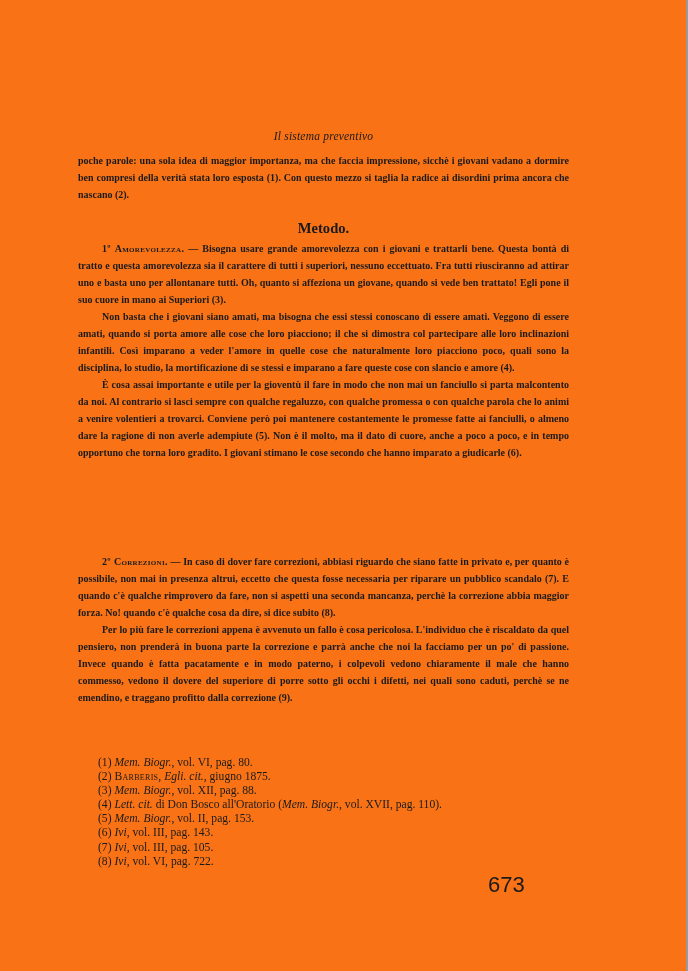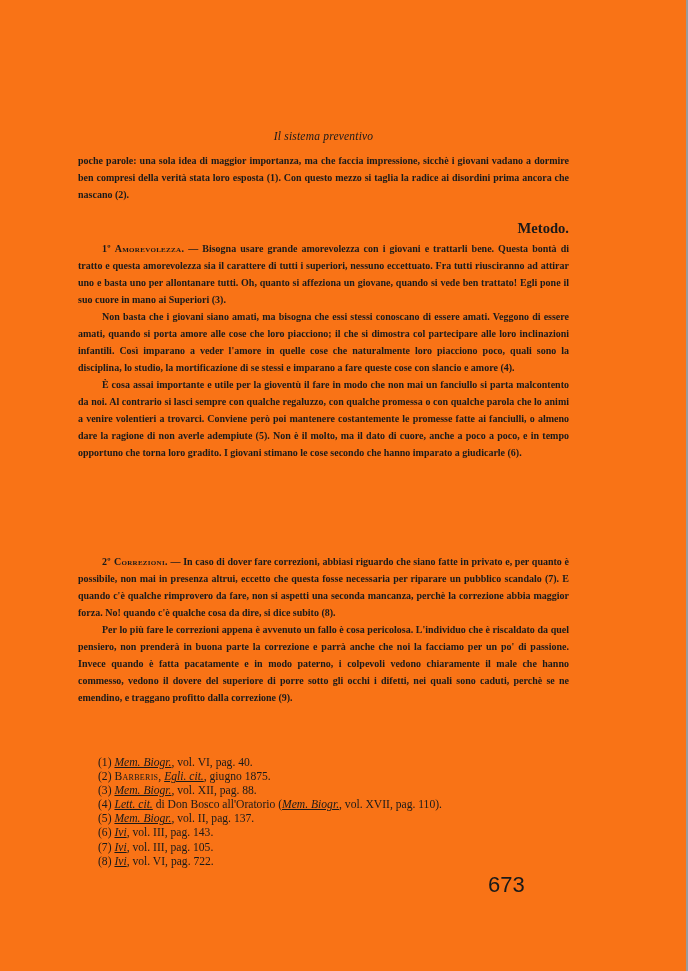--- a/index.html
+++ b/index.html
@@ -47,39 +47,39 @@
     }
     .indent {
       text-indent: 24px;
     }
     .b1 { top: 152px; }
     .section-heading {
       position: absolute;
       top: 220px;
       left: 78px;
       width: 491px;
-      text-align: right;
+      text-align: center;
       font-weight: bold;
       font-size: 14.6px;
     }
     .b2 { top: 240px; }
     .b3 { top: 553px; }
     .sc {
       font-variant: small-caps;
       letter-spacing: 0.3px;
     }
     .notes {
       position: absolute;
       top: 756px;
       left: 98px;
       font-size: 11.6px;
       line-height: 14.1px;
     }
     .notes div { white-space: nowrap; }
-    .notes i { font-style: italic; text-decoration: underline; }
+    .notes i { font-style: italic; }
     .page-number {
       position: absolute;
       top: 872px;
       left: 488px;
       font-size: 22px;
       font-family: Liberation Sans, sans-serif;
     }
   </style>
 </head>
 <body>
@@ -99,24 +99,24 @@
     <p class="indent">Non basta che i giovani siano amati, ma bisogna che essi stessi conoscano di essere amati. Veggono di essere amati, quando si porta amore alle cose che loro piacciono; il che si dimostra col partecipare alle loro inclinazioni infantili. Così imparano a veder l'amore in quelle cose che naturalmente loro piacciono poco, quali sono la disciplina, lo studio, la mortificazione di se stessi e imparano a fare queste cose con slancio e amore (4).</p>
     <p class="indent">È cosa assai importante e utile per la gioventù il fare in modo che non mai un fanciullo si parta malcontento da noi. Al contrario si lasci sempre con qualche regaluzzo, con qualche promessa o con qualche parola che lo animi a venire volentieri a trovarci. Conviene però poi mantenere costantemente le promesse fatte ai fanciulli, o almeno dare la ragione di non averle adempiute (5). Non è il molto, ma il dato di cuore, anche a poco a poco, e in tempo opportuno che torna loro gradito. I giovani stimano le cose secondo che hanno imparato a giudicarle (6).</p>
   </div>
 
   <div class="text-block b3">
     <p class="indent"><span class="sc">2º Correzioni.</span><span> — In caso di dover fare correzioni, abbiasi riguardo che siano fatte in privato e, per quanto è possibile, non mai in presenza altrui, eccetto che questa fosse necessaria per riparare un pubblico scandalo (7). E quando c'è qualche rimprovero da fare, non si aspetti una seconda mancanza, perchè la correzione abbia maggior forza. No! quando c'è qualche cosa da dire, si dice subito (8).</span></p>
     <p class="indent">Per lo più fare le correzioni appena è avvenuto un fallo è cosa pericolosa. L'individuo che è riscaldato da quel pensiero, non prenderà in buona parte la correzione e parrà anche che noi la facciamo per un po' di passione. Invece quando è fatta pacatamente e in modo paterno, i colpevoli vedono chiaramente il male che hanno commesso, vedono il dovere del superiore di porre sotto gli occhi i difetti, nei quali sono caduti, perchè se ne emendino, e traggano profitto dalla correzione (9).</p>
   </div>
 
   <div class="notes">
-    <div><span>(1)</span> <i>Mem. Biogr.</i><span>, vol. VI, pag. 40.</span></div>
+    <div><span>(1)</span> <i>Mem. Biogr.</i><span>, vol. VI, pag. 80.</span></div>
     <div><span>(2)</span> <span class="sc">Barberis</span><span>, </span><i>Egli. cit.</i><span>, giugno 1875.</span></div>
     <div><span>(3)</span> <i>Mem. Biogr.</i><span>, vol. XII, pag. 88.</span></div>
     <div><span>(4)</span> <i>Lett. cit.</i><span> di Don Bosco all'Oratorio (</span><i>Mem. Biogr.</i><span>, vol. XVII, pag. 110).</span></div>
-    <div><span>(5)</span> <i>Mem. Biogr.</i><span>, vol. II, pag. 137.</span></div>
+    <div><span>(5)</span> <i>Mem. Biogr.</i><span>, vol. II, pag. 153.</span></div>
     <div><span>(6)</span> <i>Ivi</i><span>, vol. III, pag. 143.</span></div>
     <div><span>(7)</span> <i>Ivi</i><span>, vol. III, pag. 105.</span></div>
     <div><span>(8)</span> <i>Ivi</i><span>, vol. VI, pag. 722.</span></div>
   </div>
 
   <div class="page-number">673</div>
 </div>
 
 </body></html>

